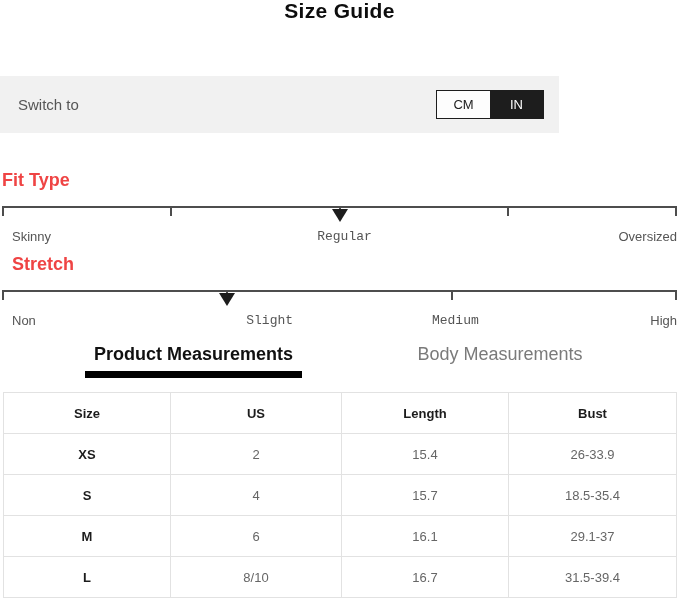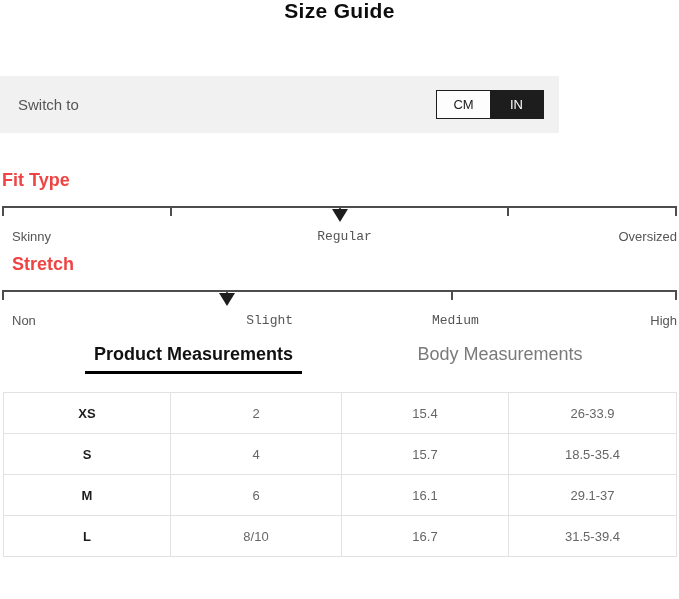--- a/index.html
+++ b/index.html
@@ -58,21 +58,21 @@
   .stretch-labels{top:313px;}
   .slider-labels .lab{position:absolute;top:0;white-space:nowrap;}
   .lab.pos-left{left:0;}
   .lab.pos-right{right:0;margin-left:33px;}
   .lab.centered{transform:translateX(-50%);font-family:Liberation Mono, monospace;}
   
   .tabs{position:absolute;top:343px;left:0;width:679px;height:34px;}
   .tab{position:absolute;top:0;text-align:center;font-size:18px;line-height:22px;cursor:pointer;}
   .tab.active{
     left:85px;width:217px;font-weight:700;color:#111;
-    padding-bottom:6px;border-bottom:3px solid #000000;
+    padding-bottom:6px;border-bottom:7px solid #000000;
   }
   .tab.inactive{left:402px;width:196px;color:#7a7a7a;}
   
   .size-table{
     position:absolute;top:392px;left:3px;width:673px;border-collapse:collapse;
     font-size:13px;table-layout:fixed;
   }
   .size-table th,.size-table td{
     border:1px solid #e2e2e2;height:40px;text-align:center;vertical-align:middle;padding:0;
   }
@@ -132,20 +132,26 @@
 </div>
 
 <table class="size-table">
   <colgroup>
       <col style="width:167px">
       <col style="width:171px">
       <col style="width:167px">
       <col style="width:168px">
     </colgroup>
   <tbody>
+      <tr>
+    <th>Size</th>
+    <th>US</th>
+    <th>Length</th>
+    <th>Bust</th>
+  </tr>
   <tr>
     <td class="rowhead">XS</td>
     <td>2</td>
     <td>15.4</td>
     <td>26-33.9</td>
   </tr>
   <tr>
     <td class="rowhead">S</td>
     <td>4</td>
     <td>15.7</td>

